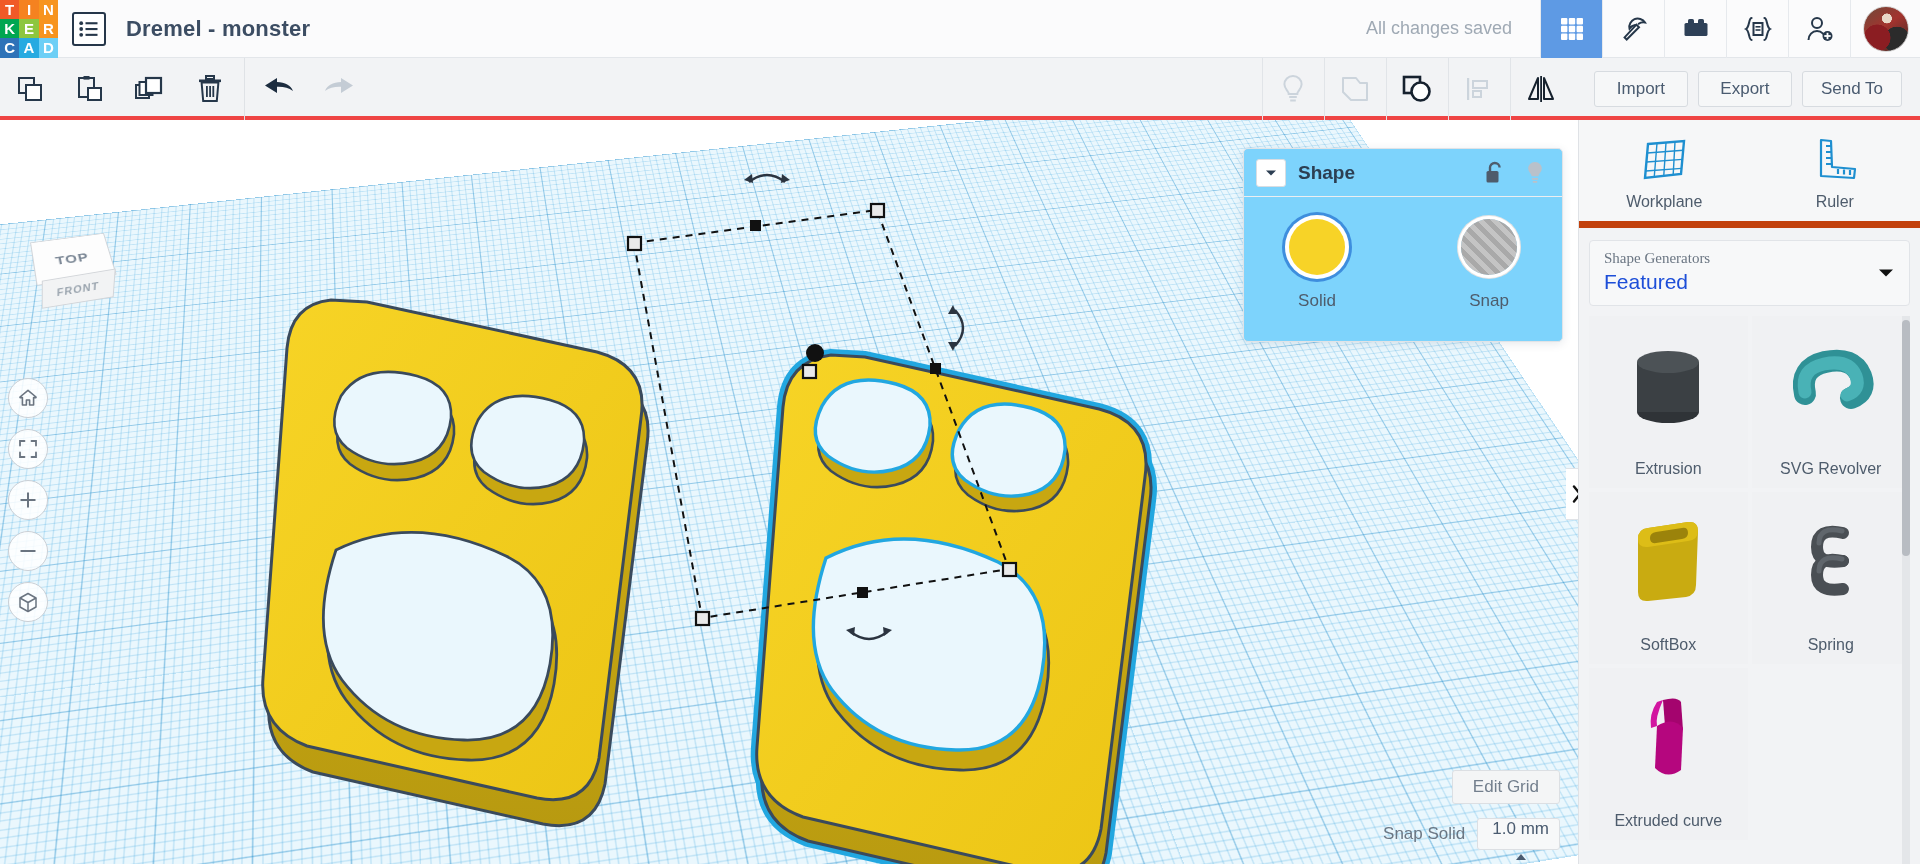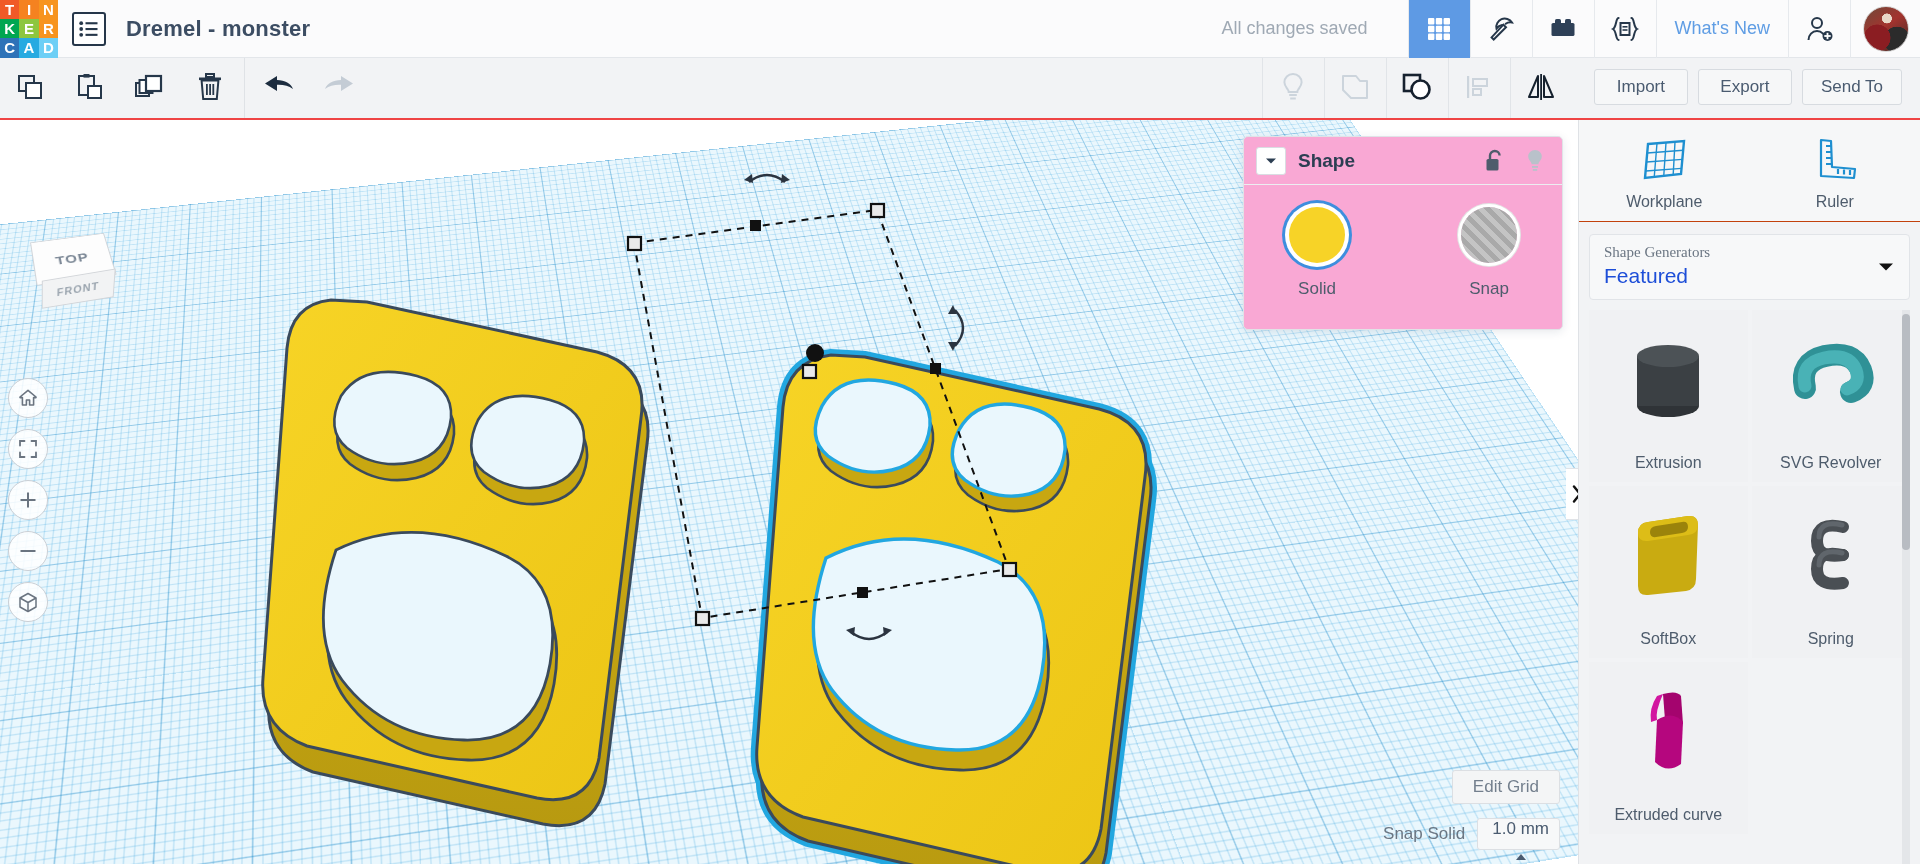--- a/index.html
+++ b/index.html
@@ -22,21 +22,21 @@
   .logo { width:58px; height:58px; display:grid; grid-template-columns:repeat(3,1fr);
           grid-template-rows:repeat(3,1fr); }
   .logo span { display:flex; align-items:center; justify-content:center;
                color:#fff; font-weight:bold; font-size:15px; line-height:1; }
   .hdr-listicon {
     margin-left:14px; width:34px; height:34px; border:2px solid #26374a; border-radius:3px;
     display:flex; align-items:center; justify-content:center; cursor:pointer; background:#fff;
   }
   .doc-title { margin-left:20px; font-size:22px; font-weight:bold; color:#3c4d63; letter-spacing:.2px; }
   .hdr-right { margin-left:auto; display:flex; align-items:center; height:58px; }
-  .saved-text { color:#9fa9b4; font-size:18px; margin-right:40px; white-space:nowrap; }
+  .saved-text { color:#9fa9b4; font-size:18px; margin-right:28px; white-space:nowrap; }
   .hdr-btn {
     width:62px; height:58px; display:flex; align-items:center; justify-content:center;
     border-left:1px solid #e6e9ed; cursor:pointer; background:transparent;
   }
   .hdr-btn.active { background:#5e9ae4; }
   .whatsnew {
     height:58px; display:flex; align-items:center; padding:0 18px;
     border-left:1px solid #e6e9ed; color:#5f9de4; font-size:18px; cursor:pointer; white-space:nowrap;
   }
   .avatar-wrap { width:70px; height:58px; display:flex; align-items:center; justify-content:center;
@@ -47,22 +47,22 @@
       radial-gradient(circle at 52% 26%, #e9d8c8 0 12%, transparent 13%),
       radial-gradient(circle at 30% 70%, #8b1d22 0 30%, transparent 31%),
       radial-gradient(circle at 75% 75%, #2b2b2b 0 28%, transparent 29%),
       linear-gradient(145deg,#6e4a3a 0%,#a3332e 45%,#3d2b26 100%);
     border:1px solid #d8d8d8; cursor:pointer;
   }
 
   
   .toolbar {
     position:absolute; top:58px; left:0; width:1920px; height:62px;
-    background:#f2f3f5; border-bottom:2px solid #ef4444; z-index:39;
-    display:flex; align-items:flex-end;
+    background:#f2f3f5; border-bottom:4px solid #ef4444; z-index:39;
+    display:flex; align-items:flex-start;
   }
   .tb-group { display:flex; align-items:center; height:62px; }
   .tb-btn { width:60px; height:62px; display:flex; align-items:center; justify-content:center; cursor:pointer; }
   .tb-sep { width:1px; height:62px; background:#dfe2e6; margin:0 4px; }
   .tb-right { margin-left:auto; display:flex; align-items:center; height:62px; }
   .tb-icon-btn { width:62px; height:62px; display:flex; align-items:center; justify-content:center;
                  border-left:1px solid #e1e4e8; cursor:pointer; }
   .tb-icon-btn:last-of-type { border-right:1px solid #e1e4e8; }
   .act-btns { display:flex; align-items:center; gap:10px; padding:0 18px 0 22px; }
   .act-btn {
@@ -107,21 +107,21 @@
     font-size:11px; font-weight:bold; color:#9aa4ae; letter-spacing:1px;
   }
   .vp-ctrls { position:absolute; left:8px; top:258px; display:flex; flex-direction:column; gap:11px; }
   .vp-ctrl {
     width:40px; height:40px; border-radius:50%; border:1px solid #c9ced4; background:rgba(255,255,255,.85);
     display:flex; align-items:center; justify-content:center; cursor:pointer; color:#6a7480;
   }
 
   
   .shape-panel {
-    position:absolute; top:136px; left:1243px; width:320px; background:#f9a8d4;
+    position:absolute; top:148px; left:1243px; width:320px; background:#7dd3fc;
     border:1px solid #e0e3e7; border-radius:5px; box-shadow:0 2px 10px rgba(20,40,70,.10); z-index:30;
   }
   .sp-head { height:48px; display:flex; align-items:center; padding:0 12px; border-bottom:1px solid #eceef1; }
   .sp-chev {
     width:30px; height:28px; border:1px solid #d9dde2; border-radius:3px; background:#fff;
     display:flex; align-items:center; justify-content:center; cursor:pointer;
   }
   .sp-title { margin-left:12px; font-size:19px; font-weight:bold; color:#2c3e52; }
   .sp-head-icons { margin-left:auto; display:flex; align-items:center; gap:18px; padding-right:4px; }
   .sp-body { padding:22px 10px 30px; display:flex; justify-content:center; gap:76px; }
@@ -144,21 +144,21 @@
     display:flex; align-items:center; justify-content:center; cursor:pointer; z-index:31;
     font-size:20px; color:#111; font-weight:bold;
   }
 
   
   .sidebar {
     position:absolute; top:120px; left:1578px; width:342px; height:744px;
     background:#f2f3f5; border-left:1px solid #dfe2e6; z-index:35;
     display:flex; flex-direction:column;
   }
-  .sb-top { display:flex; padding:14px 0 10px; border-bottom:1px solid #c2410c; background:#f6f7f8;}
+  .sb-top { display:flex; padding:14px 0 10px; border-bottom:7px solid #c2410c; background:#f6f7f8;}
   .sb-top-item { flex:1; display:flex; flex-direction:column; align-items:center; cursor:pointer; }
   .sb-top-label { margin-top:9px; font-size:16px; color:#4e5c6c; }
   .sb-gen {
     margin:12px 10px 0; background:#f7f8f9; border:1px solid #e1e4e8; border-radius:4px;
     padding:9px 14px 11px; cursor:pointer; position:relative;
   }
   .sb-gen-label { font-size:15px; color:#6b7683;font-family:Liberation Serif, serif; }
   .sb-gen-value { font-size:21px; color:#1d4ed8; margin-top:3px; }
   .sb-gen-caret { position:absolute; right:15px; top:27px; }
   .sb-grid-wrap { flex:1; margin:10px 10px 0 10px; position:relative; overflow:hidden; }
@@ -262,21 +262,20 @@
       <div class="hdr-btn">
         <svg width="30" height="26" viewBox="0 0 30 26">
           <path d="M8.6 2C5.6 2 6.6 11 3 13c3.6 2 2.6 11 5.6 11" stroke="#26374a" stroke-width="2" fill="none" stroke-linecap="round"></path>
           <path d="M21.4 2c3 0 2 9 5.6 11-3.6 2-2.6 11-5.6 11" stroke="#26374a" stroke-width="2" fill="none" stroke-linecap="round"></path>
           <rect x="10.5" y="7" width="9" height="12" fill="none" stroke="#26374a" stroke-width="2"></rect>
           <rect x="12.5" y="10" width="5" height="1.6" fill="#26374a"></rect>
           <rect x="12.5" y="13.2" width="5" height="1.6" fill="#26374a"></rect>
         </svg>
       </div>
 
-      <div class="whatsnew">What's New</div>
 
       <div class="hdr-btn">
         <svg width="30" height="28" viewBox="0 0 30 28">
           <circle cx="12" cy="8" r="5" fill="none" stroke="#26374a" stroke-width="2"></circle>
           <path d="M3.5 25c0-5 3.8-9 8.5-9s8.5 4 8.5 9" fill="none" stroke="#26374a" stroke-width="2"></path>
           <circle cx="22.5" cy="21" r="5" fill="#26374a"></circle>
           <rect x="21.6" y="17.8" width="1.8" height="6.4" fill="#fff"></rect>
           <rect x="19.3" y="20.1" width="6.4" height="1.8" fill="#fff"></rect>
         </svg>
       </div>

